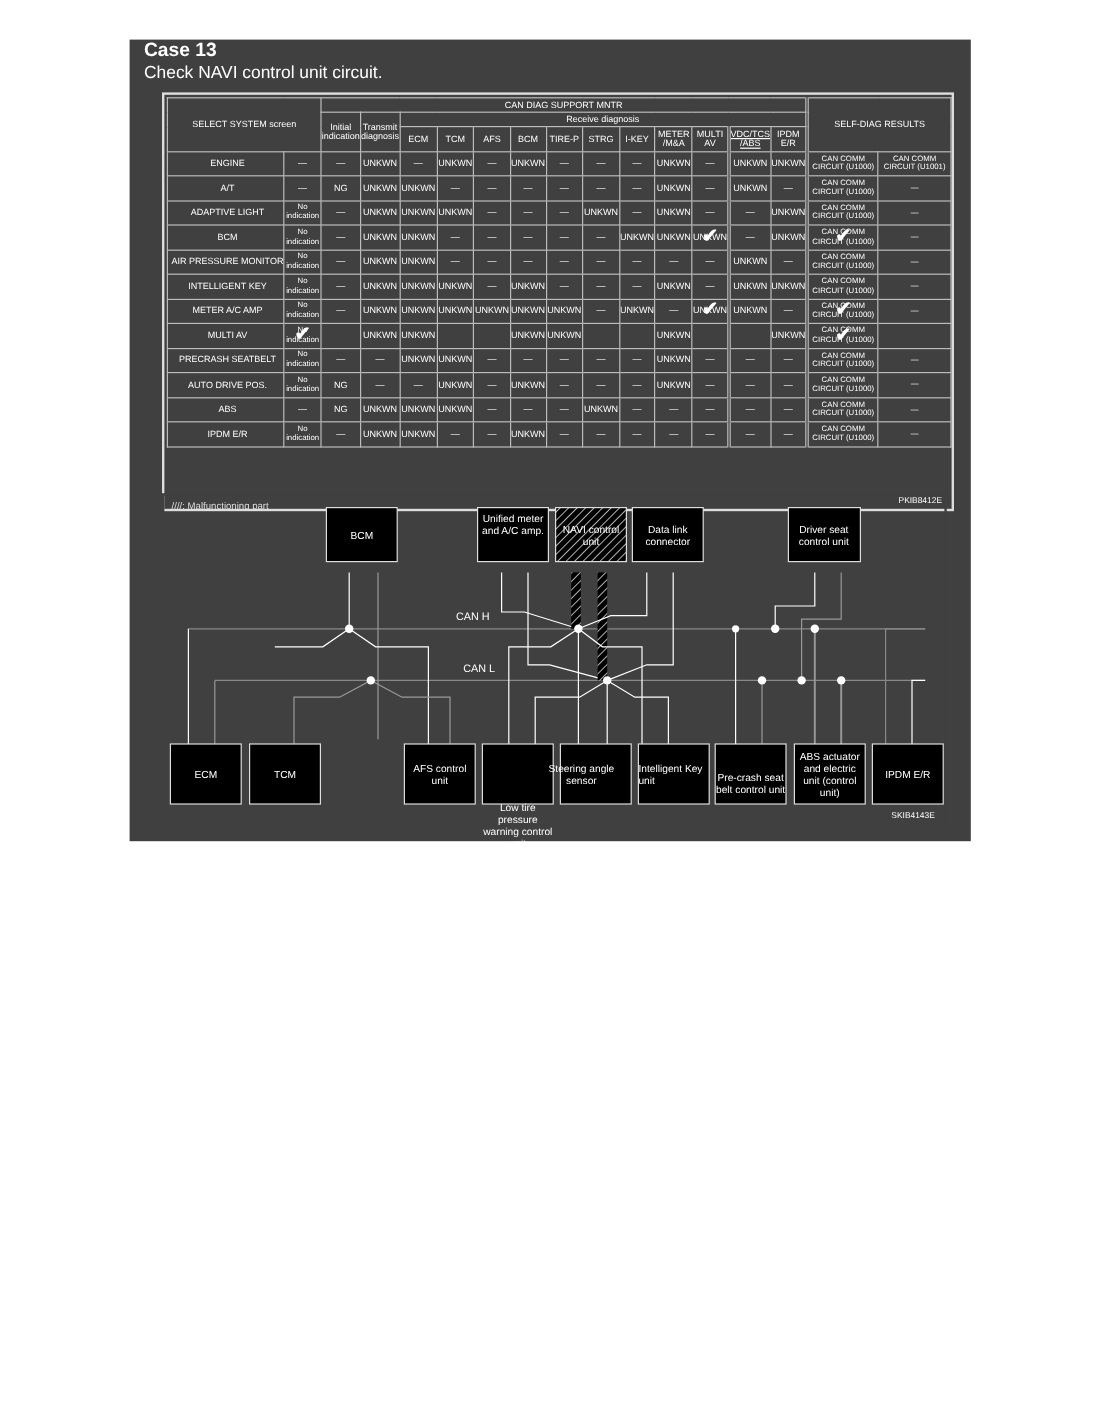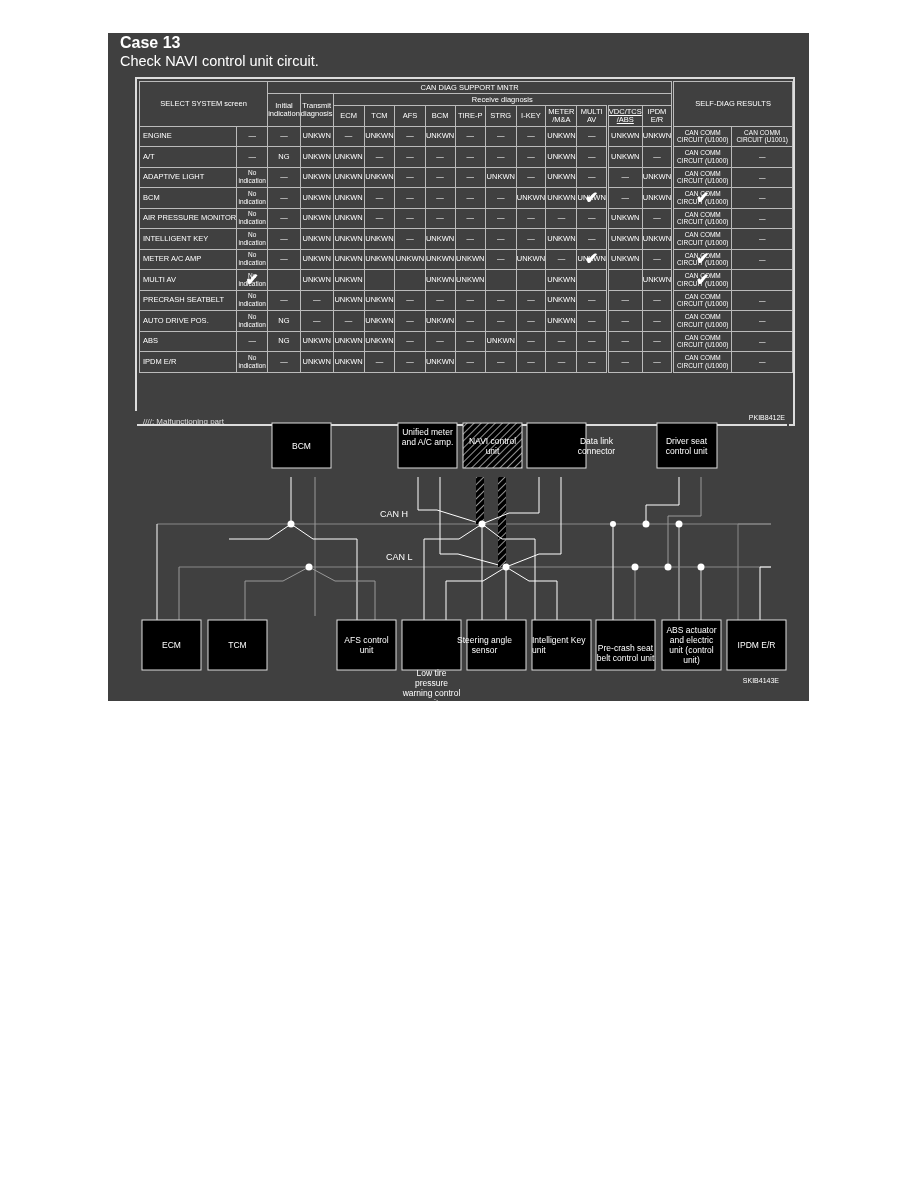--- a/index.html
+++ b/index.html
@@ -3,21 +3,21 @@
 <meta charset="utf-8">
 <style>
   html,body{margin:0;padding:0;background:#fff;}
   body{width:918px;height:1188px;position:relative;font-family:"Liberation Sans",sans-serif;}
   .panel{position:absolute;left:108px;top:33px;width:701px;height:668px;background:#404040;color:#fff;}
   .case-title{position:absolute;left:12px;top:1px;font-size:16px;font-weight:bold;}
   .case-sub{position:absolute;left:12px;top:20px;font-size:14.5px;}
   .tbl-frame{position:absolute;left:27px;top:44px;width:660px;height:349px;border:2px solid #ddd;box-sizing:border-box;}
   table.diag{position:absolute;left:2px;top:2px;border-collapse:collapse;table-layout:fixed;}
   table.diag td{border:1px solid #bbb;text-align:center;font-size:7.5px;padding:0;height:19.5px;line-height:8px;white-space:nowrap;overflow:hidden;}
-  table.diag td.lbl{text-align:left;padding-left:3px;font-size:7.5px;}
+  table.diag td.lbl{text-align:center;padding-left:3px;font-size:7.5px;}
   table.diag td.hdr{font-size:7.5px;}
   table.diag td.self{font-size:6.5px;line-height:7.5px;}
   .thick-l{border-left:3px double #bbb !important;}
   .check{position:relative;}
   .check .ck{position:absolute;left:50%;top:50%;transform:translate(-50%,-55%);font-size:16px;font-weight:bold;color:#fff;}
   .code1{position:absolute;right:8px;bottom:3px;font-size:7px;}
   .diag-frame{position:absolute;left:27px;top:378px;width:654px;height:279px;border:2px solid #404040;box-sizing:border-box;}
   .diag-frame svg{position:absolute;left:0;top:0;}
   .code2{position:absolute;right:8px;bottom:4px;font-size:7px;}
 </style>
@@ -386,21 +386,21 @@
         <rect x="590" y="207" width="59" height="50"></rect>
       </g>
     </svg>
     <div style="position:absolute;left:6px;top:4px;font-size:8px;color:#ddd;">////: Malfunctioning part</div>
     <div style="position:absolute;left:243px;top:96px;font-size:9px;">CAN H</div>
     <div style="position:absolute;left:249px;top:139px;font-size:9px;">CAN L</div>
     <div id="unit-labels">
         <div style="position: absolute; left: 135px; top: 10px; width: 59px; height: 45px; display: flex; align-items: center; justify-content: center; text-align: center; font-size: 8.5px; line-height: 10px;">BCM</div>
         <div style="position: absolute; left: 261px; top: 10px; width: 59px; height: 28px; display: flex; align-items: center; justify-content: center; text-align: center; font-size: 8.5px; line-height: 10px;">Unified meter and A/C amp.</div>
         <div style="position: absolute; left: 326px; top: 10px; width: 59px; height: 45px; display: flex; align-items: center; justify-content: center; text-align: center; font-size: 8.5px; line-height: 10px;">NAVI control unit</div>
-        <div style="position: absolute; left: 390px; top: 10px; width: 59px; height: 45px; display: flex; align-items: center; justify-content: center; text-align: center; font-size: 8.5px; line-height: 10px; padding-left: 40px;">Data link connector</div>
+        <div style="position: absolute; left: 390px; top: 10px; width: 59px; height: 45px; display: flex; align-items: center; justify-content: center; text-align: center; font-size: 8.5px; line-height: 10px;">Data link connector</div>
         <div style="position: absolute; left: 520px; top: 10px; width: 59px; height: 45px; display: flex; align-items: center; justify-content: center; text-align: center; font-size: 8.5px; line-height: 10px;">Driver seat control unit</div>
         <div style="position: absolute; left: 5px; top: 207px; width: 59px; height: 50px; display: flex; align-items: center; justify-content: center; text-align: center; font-size: 8.5px; line-height: 10px;">ECM</div>
         <div style="position: absolute; left: 71px; top: 207px; width: 59px; height: 50px; display: flex; align-items: center; justify-content: center; text-align: center; font-size: 8.5px; line-height: 10px;">TCM</div>
         <div style="position: absolute; left: 200px; top: 207px; width: 59px; height: 50px; display: flex; align-items: center; justify-content: center; text-align: center; font-size: 8.5px; line-height: 10px;">AFS control unit</div>
         <div style="position: absolute; left: 265px; top: 207px; width: 59px; height: 50px; display: flex; align-items: center; justify-content: center; text-align: center; font-size: 8.5px; line-height: 10px; margin-top: 43px;">Low tire pressure warning control unit</div>
         <div style="position: absolute; left: 318px; top: 207px; width: 59px; height: 50px; display: flex; align-items: center; justify-content: center; text-align: center; font-size: 8.5px; line-height: 10px;">Steering angle sensor</div>
         <div style="position: absolute; left: 395px; top: 207px; width: 59px; height: 50px; display: flex; align-items: center; justify-content: center; text-align: left; font-size: 8.5px; line-height: 10px;">Intelligent Key unit</div>
         <div style="position: absolute; left: 459px; top: 207px; width: 59px; height: 66px; display: flex; align-items: center; justify-content: center; text-align: center; font-size: 8.5px; line-height: 10px;">Pre-crash seat belt control unit</div>
         <div style="position: absolute; left: 525px; top: 207px; width: 59px; height: 50px; display: flex; align-items: center; justify-content: center; text-align: center; font-size: 8.5px; line-height: 10px;">ABS actuator and electric unit (control unit)</div>
         <div style="position: absolute; left: 590px; top: 207px; width: 59px; height: 50px; display: flex; align-items: center; justify-content: center; text-align: center; font-size: 8.5px; line-height: 10px;">IPDM E/R</div>

